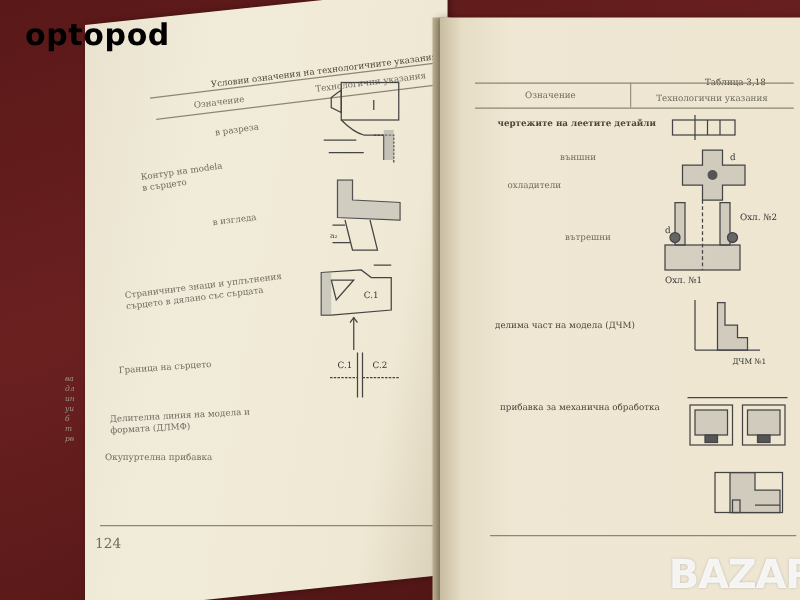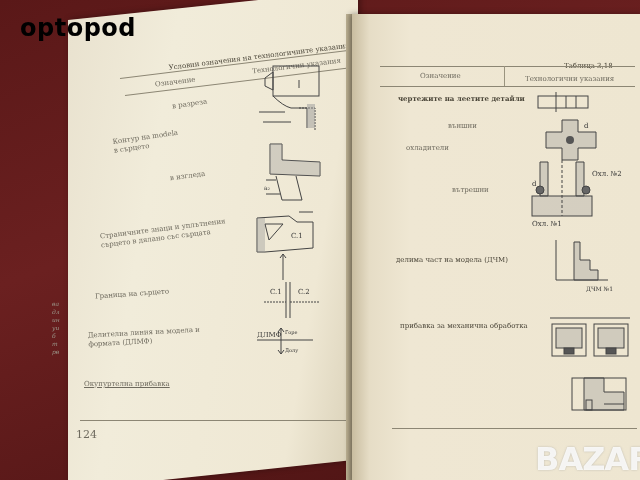--- a/index.html
+++ b/index.html
@@ -39,21 +39,21 @@
   <div class="txt" style="left:155px;top:78px;transform:rotate(-7deg);">Означение</div>
   <div class="txt" style="left:252px;top:62px;transform:rotate(-7deg);">Технологични указания</div>
   <div class="hline" style="left:125px;top:95px;width:235px;transform:rotate(-7deg);transform-origin:left;"></div>
 
   <div class="txt" style="left:172px;top:100px;transform:rotate(-8deg);">в разреза</div>
   <div class="txt" style="left:113px;top:133px;transform:rotate(-8deg);white-space:normal;width:70px;">Контур на modela в сърцето</div>
   <div class="txt" style="left:170px;top:172px;transform:rotate(-7deg);">в изгледа</div>
   <div class="txt" style="left:100px;top:224px;transform:rotate(-7deg);white-space:normal;width:140px;">Стрaничните знаци и уплътнения сърцето в дялано със сърцата</div>
   <div class="txt" style="left:95px;top:290px;transform:rotate(-4deg);">Граница на сърцето</div>
   <div class="txt" style="left:88px;top:328px;transform:rotate(-3deg);white-space:normal;width:135px;">Делителна линия на модела и формата (ДЛМФ)</div>
-  <div class="txt" style="left:84px;top:380px;text-decoration:underline;">Окупуртелна прибавка</div>
+  <div class="txt" style="left:84px;top:362px;">Окупуртелна прибавка</div>
 
   <div class="fig" style="left:255px;top:60px;">
     <svg width="70" height="72" viewBox="0 0 70 72">
         <g fill="none" stroke="#444" stroke-width="1">
       <rect x="18" y="6" width="46" height="30"></rect>
           <path d="M10 18 L18 12 L18 30 L10 26Z"></path>
       <path d="M18 36 Q28 46 36 48 L52 48 L52 68"></path>
           <path d="M44 48 L60 48 L60 70" stroke-dasharray="2,1"></path>
       <line x1="4" y1="52" x2="30" y2="52"></line>
           <line x1="8" y1="62" x2="36" y2="62"></line>
@@ -92,33 +92,20 @@
   </div>
   <div class="fig" style="left:262px;top:280px;">
     <svg width="60" height="40" viewBox="0 0 60 40">
         <g fill="none" stroke="#444" stroke-width="1">
       <line x1="24" y1="2" x2="24" y2="38"></line>
           <line x1="28" y1="2" x2="28" y2="38"></line>
       <line x1="2" y1="22" x2="24" y2="22" stroke-dasharray="2,1"></line>
           <line x1="28" y1="22" x2="58" y2="22" stroke-dasharray="2,1"></line>
       <text x="8" y="14" font-size="7" fill="#333" stroke="none">C.1</text>
       <text x="36" y="14" font-size="7" fill="#333" stroke="none">C.2</text>
-        </g>
-      </svg>
-  </div>
-  <div class="fig" style="left:255px;top:326px;">
-    <svg width="60" height="30" viewBox="0 0 60 30">
-        <g fill="none" stroke="#444" stroke-width="1">
-      <line x1="2" y1="14" x2="58" y2="14"></line>
-          <line x1="26" y1="2" x2="26" y2="28"></line>
-      <path d="M23 6 L26 2 L29 6"></path>
-          <path d="M23 24 L26 28 L29 24"></path>
-      <text x="2" y="11" font-size="7" fill="#333" stroke="none">ДЛМФ</text>
-      <text x="30" y="8" font-size="5" fill="#333" stroke="none">Горе</text>
-      <text x="30" y="26" font-size="5" fill="#333" stroke="none">Долу</text>
         </g>
       </svg>
   </div>
 
   <div class="margin-note">вадлинуи бтрв</div>
   <div class="hline" style="left:80px;top:420px;width:268px;"></div>
   <div class="txt" style="left:76px;top:430px;font-size:11px;">124</div>
 
   <div class="spine"></div>
   <div class="page-right"></div>

